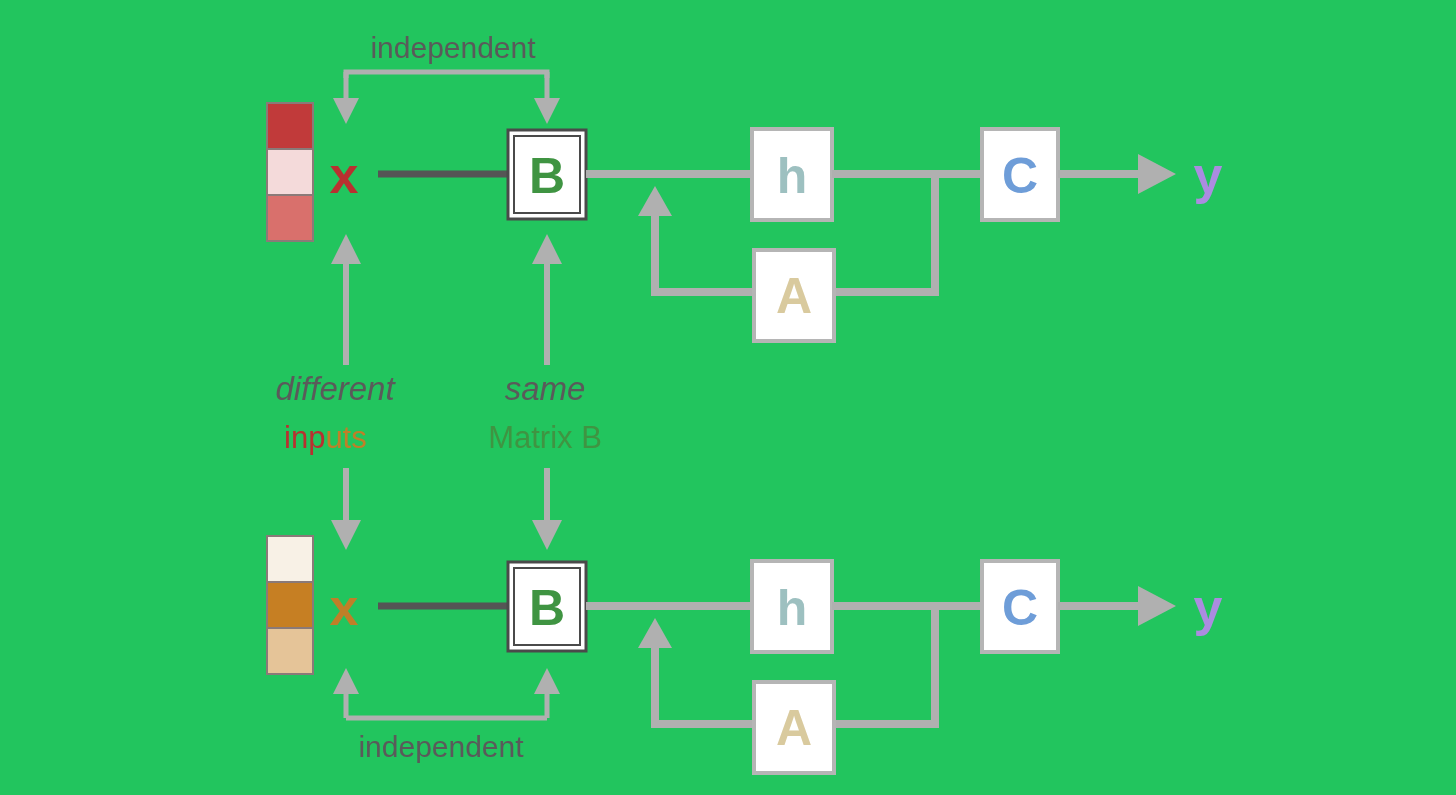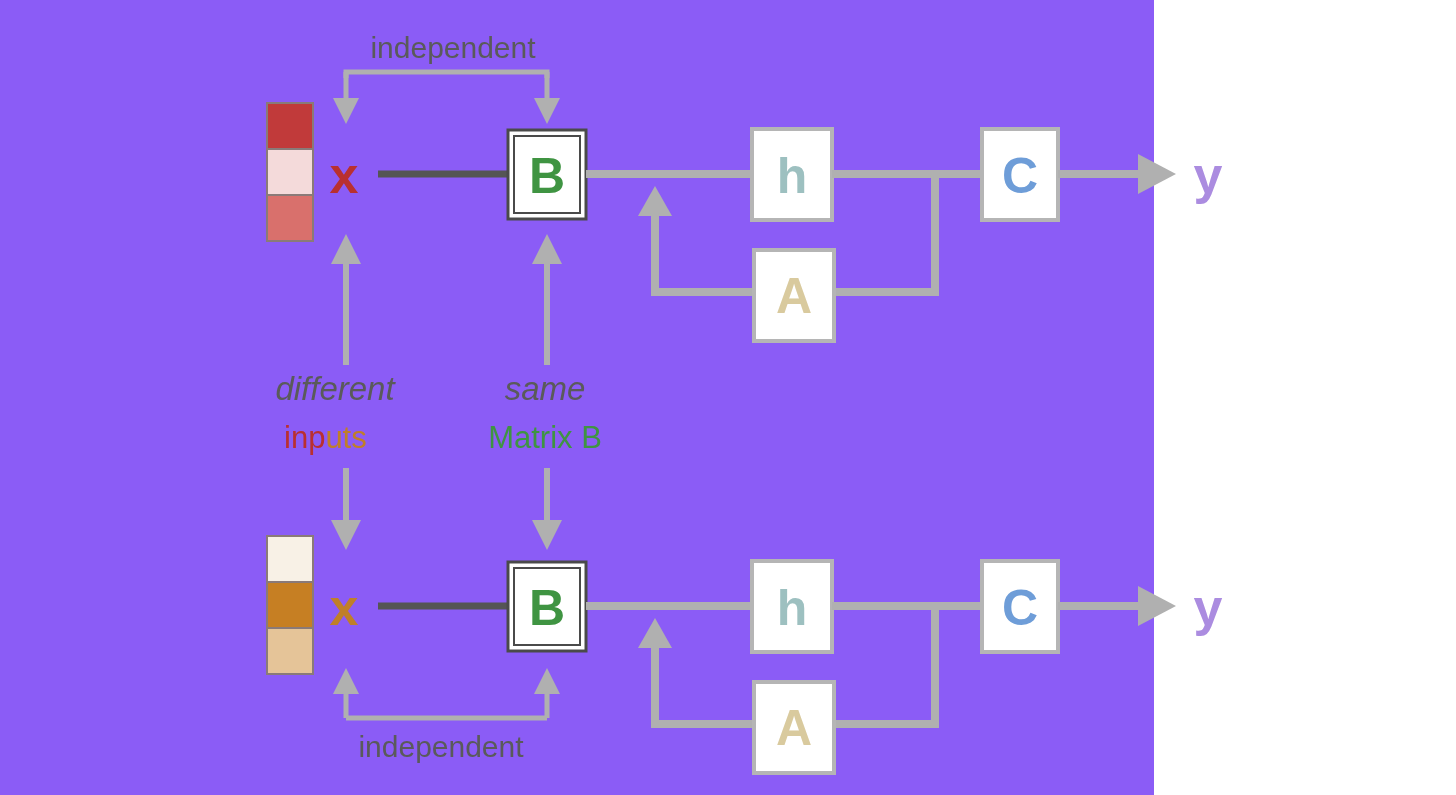--- a/index.html
+++ b/index.html
@@ -8,23 +8,23 @@
     background: #ffffff;
   }
   body {
     width: 1456px;
     height: 795px;
     overflow: hidden;
     font-family: "Liberation Sans", sans-serif;
   }
   #diagram-root {
     position: relative;
-    width: 1154px;
+    width: 1456px;
     height: 795px;
-    background: #8b5cf6;
+    background: #22c55e;
   }
   svg#diagram-svg {
     display: block;
     width: 1456px;
     height: 795px;
   }
   .annot {
     font-size: 30px;
     fill: #5a5a5a;
     font-family: "Liberation Sans", sans-serif;

